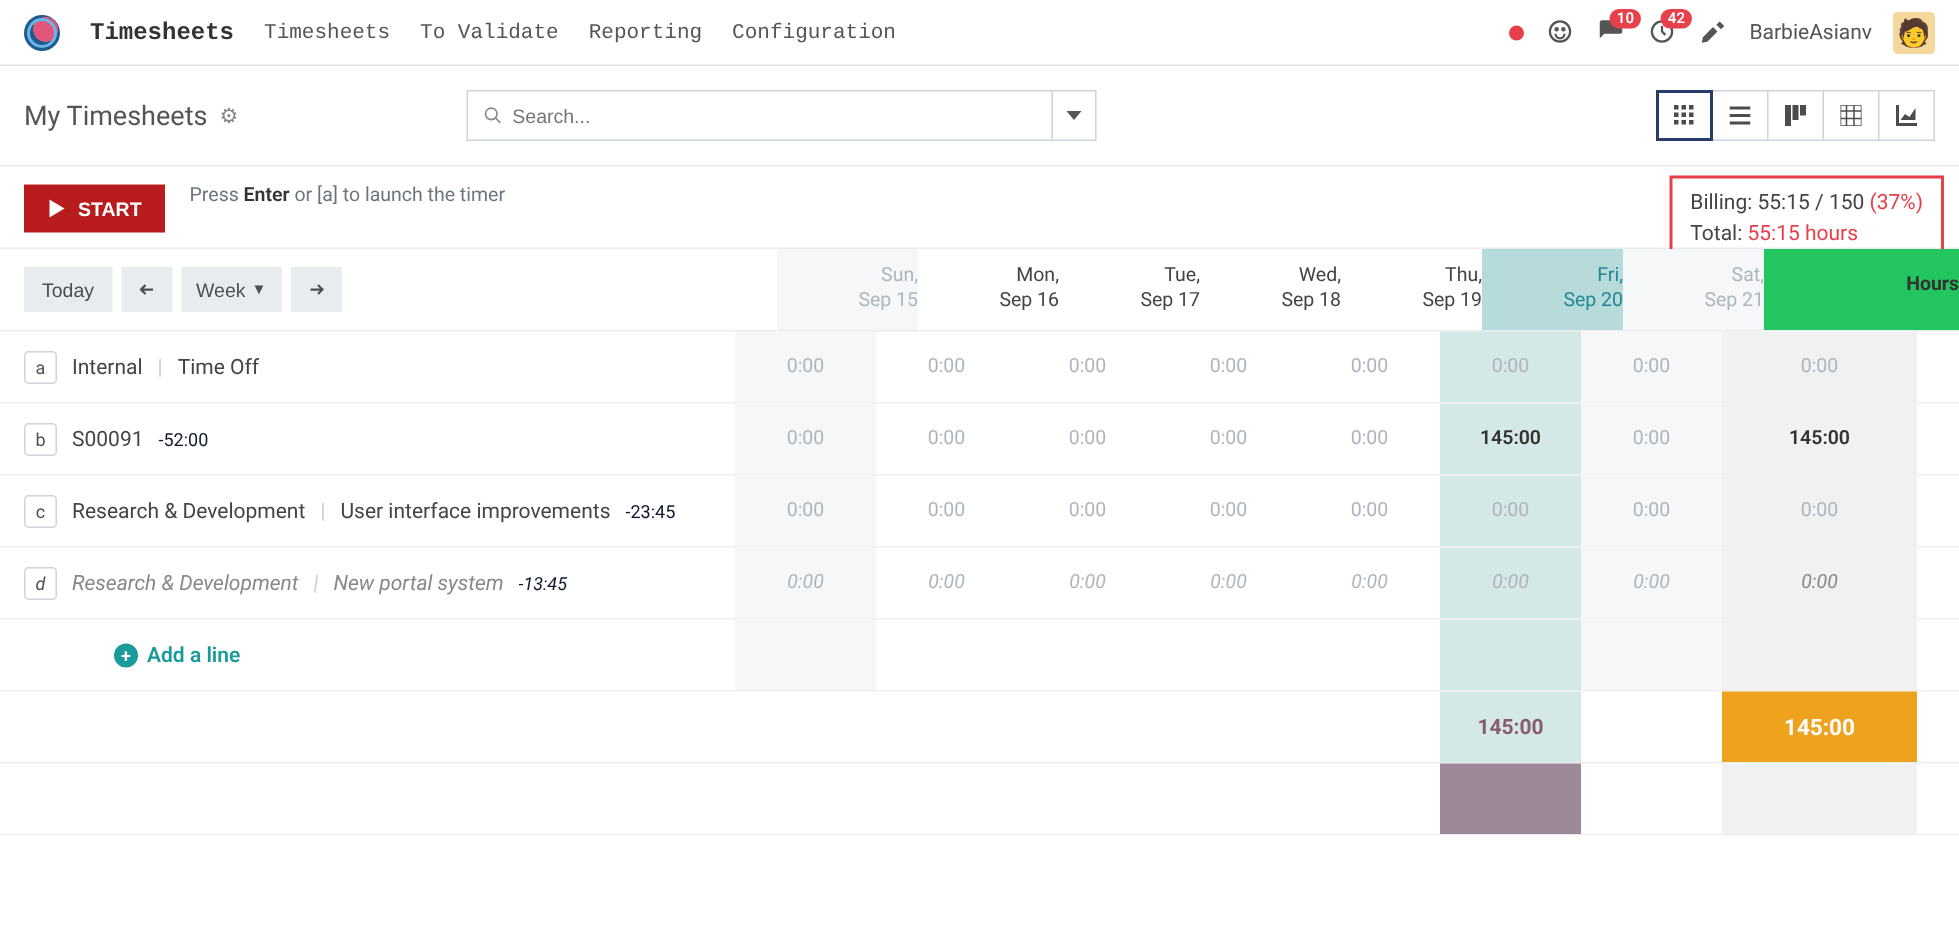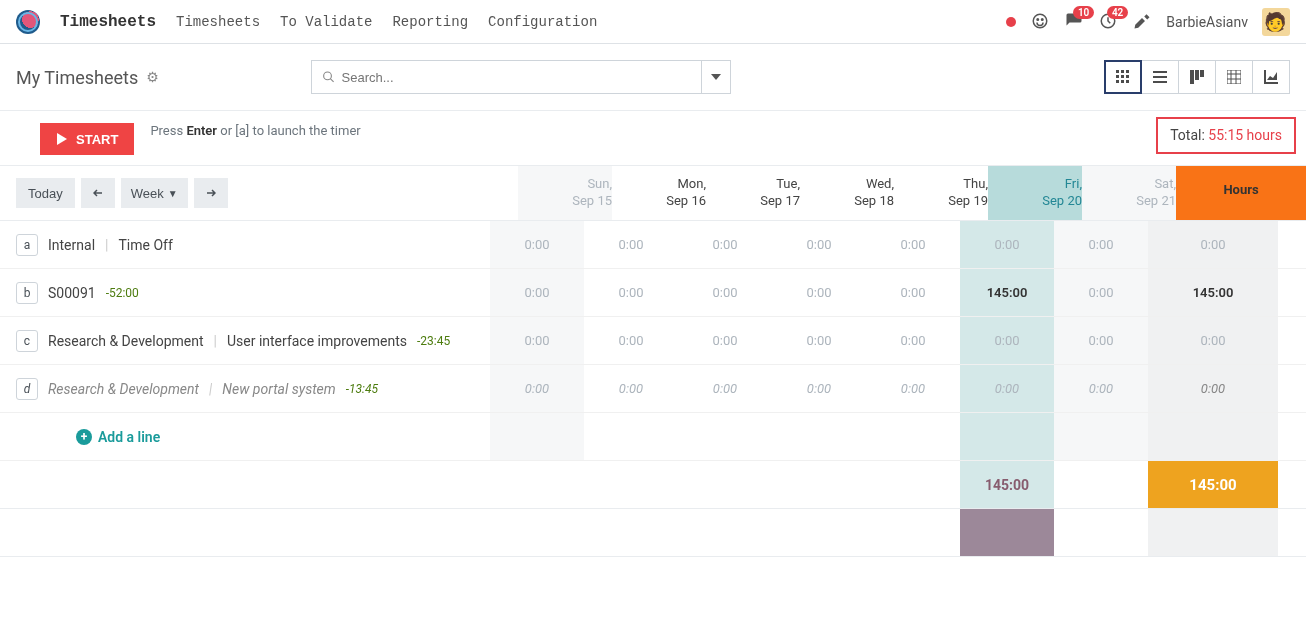--- a/index.html
+++ b/index.html
@@ -61,23 +61,23 @@
     display: flex; align-items: center; justify-content: center; color: #4c4c4c; background: #fff;
   }
   .vbtn.active { border: 2px solid #293d6b; z-index: 1; }
 
   .action-row {
     display: flex; align-items: flex-start; padding: 0 10px 0 16px;
     border-top: 1px solid #e9ecef; border-bottom: 1px solid #e9ecef;
     height: 56px;
   }
   .start-btn {
-    background: #ef4444; color: #fff; border: none; height: 32px; padding: 0 16px;
+    background: #b91c1c; color: #fff; border: none; height: 32px; padding: 0 16px;
     display: flex; align-items: center; gap: 8px; font-weight: 700; font-size: 13px;
-    margin-top: 12px; cursor: pointer; margin-left: 24px;
+    margin-top: 12px; cursor: pointer;
   }
   .hints { margin-left: 16px; margin-top: 10px; color: #6c757d; font-size: 13px; line-height: 1.5; }
   .hints b { color: #333; font-weight: 600; }
   .billing-box {
     margin-left: auto; border: 2px solid #e7404a; padding: 6px 12px; font-size: 14px;
     margin-top: 6px; margin-bottom: 6px; color: #444; line-height: 1.5;
   }
   .billing-box .red { color: #e7404a; }
 
   .nav-row {
@@ -91,37 +91,37 @@
   .nbtn.week { padding: 0 10px; }
   .nbtn .caret { font-size: 10px; }
 
   .day-headers { display: flex; margin-left: auto; }
   .day-head {
     width: 94px; text-align: right; padding: 10px 0; font-weight: 400; color: #444;
     border-left: 1px solid transparent; font-size: 13px; line-height: 1.3;
   }
   .day-head.grey { color: #adb5bd; background: #f6f7f8; }
   .day-head.today { color: #238795; background: #b7dbdb; }
-  .hours-head { width: 130px; text-align: center; padding: 16px 0; font-weight: 700; color: #333; background: #f97316; }
+  .hours-head { width: 130px; text-align: right; padding: 16px 0; font-weight: 700; color: #333; background: #22c55e; }
 
   .grid-row {
     display: flex; align-items: stretch; border-bottom: 1px solid #f0f0f0; min-height: 48px;
   }
   .row-label {
     width: 490px; display: flex; align-items: center; padding: 0 16px; gap: 10px;
     font-size: 14px;
   }
   .row-label .key {
     width: 22px; height: 22px; border: 1px solid #ced4da; border-radius: 3px;
     display: flex; align-items: center; justify-content: center; font-size: 12px; color: #495057;
   }
   .row-label .proj { color: #444; }
   .row-label .sep { color: #ccc; }
   .row-label .task { color: #444; }
-  .row-label .overtime { color: #4d7c0f; font-size: 12px; }
+  .row-label .overtime { color: #0f172a; font-size: 12px; }
   .row-label.italic { font-style: italic; color: #888; }
   .row-label.italic .proj, .row-label.italic .task { color: #888; }
 
   .day-cell {
     width: 94px; display: flex; align-items: center; justify-content: center; color: #adb5bd; font-size: 13px;
   }
   .day-cell.dim { background: #f6f7f8; }
   .day-cell.today-col { background: #d4e8e8; }
   .day-cell.has-val { color: #333; font-weight: 600; }
   .hours-cell {
@@ -274,20 +274,23 @@
         <path d="M0 0v12l10-6z"></path>
       </svg>
     <span>START</span>
   </button>
   <div class="hints">
     <div>
       <span>Press </span><b>Enter</b><span> or [a] to launch the timer</span>
     </div>
   </div>
   <div class="billing-box">
+    <div>
+      <span>Billing: </span><span>55:15 / 150 </span><span class="red">(37%)</span>
+    </div>
     <div>
       <span>Total: </span><span class="red">55:15 hours</span>
     </div>
   </div>
 </div>
 
 <div class="nav-row">
   <div class="nav-left">
     <button class="nbtn">Today</button>
     <button class="nbtn">

